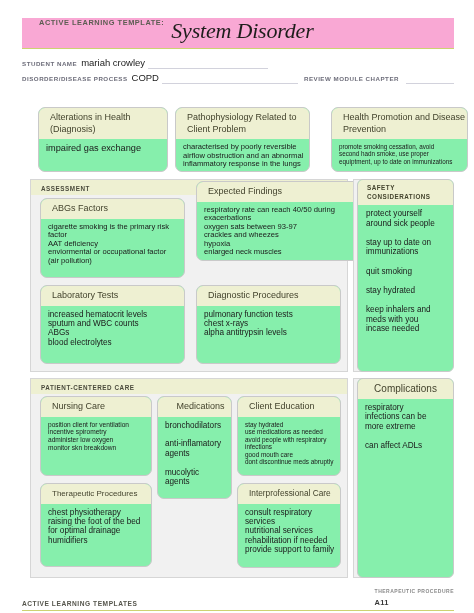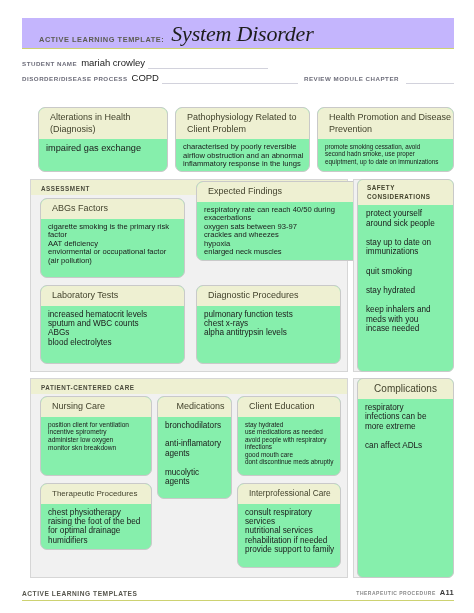--- a/index.html
+++ b/index.html
@@ -21,23 +21,23 @@
     background: #ffffff;
   }
 
   
   .header-band {
     position: absolute;
     left: 22px;
     top: 18px;
     width: 432px;
     height: 30px;
-    background: #c4b5fd;
+    background: #f9a8d4;
     display: flex;
-    align-items: flex-end;
+    align-items: flex-start;
     border-bottom: 1.5px solid #cdd271;
   }
   .header-band .alt-label {
     font-size: 7.4px;
     letter-spacing: 0.55px;
     color: #5c5c52;
     padding: 0 0 4px 17px;
     font-weight: 600;
   }
   .header-band .alt-title {
@@ -168,20 +168,21 @@
   .footer-left {
     font-size: 6.6px;
     letter-spacing: 0.55px;
     color: #55554c;
     font-weight: 600;
   }
   .footer-right {
     display: flex;
     align-items: baseline;
     gap: 4px;
+    flex-direction: column;
   }
   .footer-cat {
     font-size: 5px;
     letter-spacing: 0.5px;
     color: #8a8a8a;
     font-weight: 600;
   }
   .footer-code {
     font-size: 7.5px;
     color: #3a3a3a;
@@ -223,21 +224,21 @@
   </div>
 
   <div class="box" style="left:175px; top:107px; width:135px; height:65px;">
     <div class="box-title">Pathophysiology Related
 to Client Problem</div>
     <div class="box-body">characterised by poorly reversible
 airflow obstruction and an abnormal
 inflammatory response in the lungs</div>
   </div>
 
-  <div class="box" style="left:317px; top:107px; width:137px; height:65px;">
+  <div class="box" style="left:331px; top:107px; width:137px; height:65px;">
     <div class="box-title">Health Promotion and
 Disease Prevention</div>
     <div class="box-body" style="font-size:6.3px; line-height:7.4px;">promote smoking cessation, avoid
 second hadn smoke, use proper
 equiptment, up to date on immunizations</div>
   </div>
 
   <div class="panel" style="left:30px; top:179px; width:318px; height:193px;">
     <div class="panel-head-band"></div>
     <div class="panel-label" style="position:relative;">ASSESSMENT</div>
@@ -324,21 +325,21 @@
   <div class="box" style="left:237px; top:396px; width:104px; height:80px;">
     <div class="box-title">Client Education</div>
     <div class="box-body" style="font-size:6.4px; line-height:7.5px;">stay hydrated
 use medications as needed
 avoid people with respiratory
 infections
 good mouth care
 dont discontinue meds abruptly</div>
   </div>
 
-  <div class="box" style="left:40px; top:483px; width:112px; height:67px;">
+  <div class="box" style="left:40px; top:483px; width:112px; height:84px;">
     <div class="box-title" style="font-size:8px;">Therapeutic Procedures</div>
     <div class="box-body md">chest physiotherapy
 raising the foot of the bed
 for optimal drainage
 humidifiers</div>
   </div>
 
   <div class="box" style="left:237px; top:483px; width:104px; height:85px;">
     <div class="box-title" style="font-size:8.3px;">Interprofessional Care</div>
     <div class="box-body md">consult respiratory

